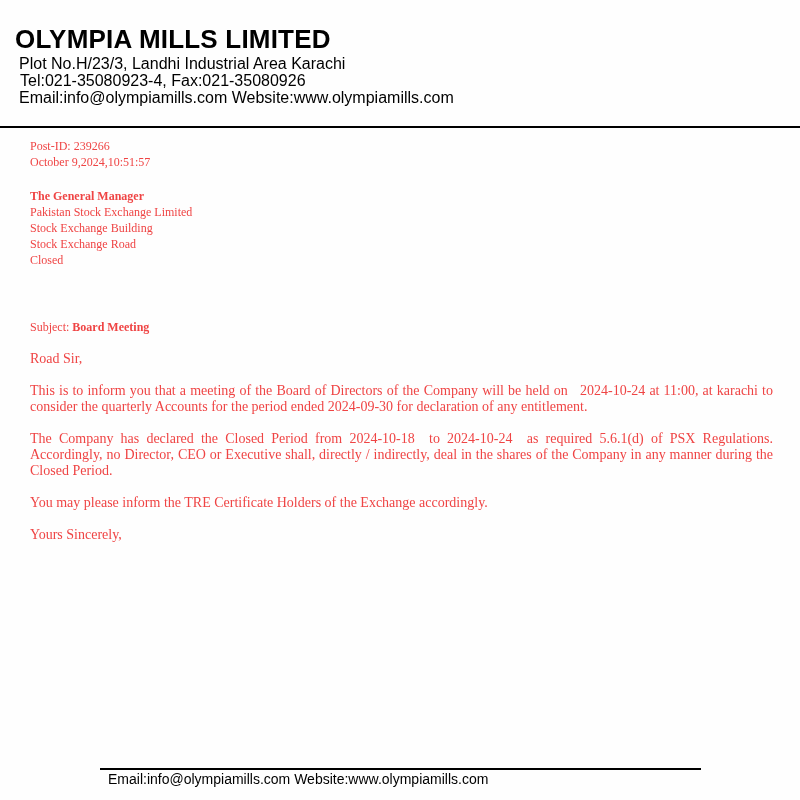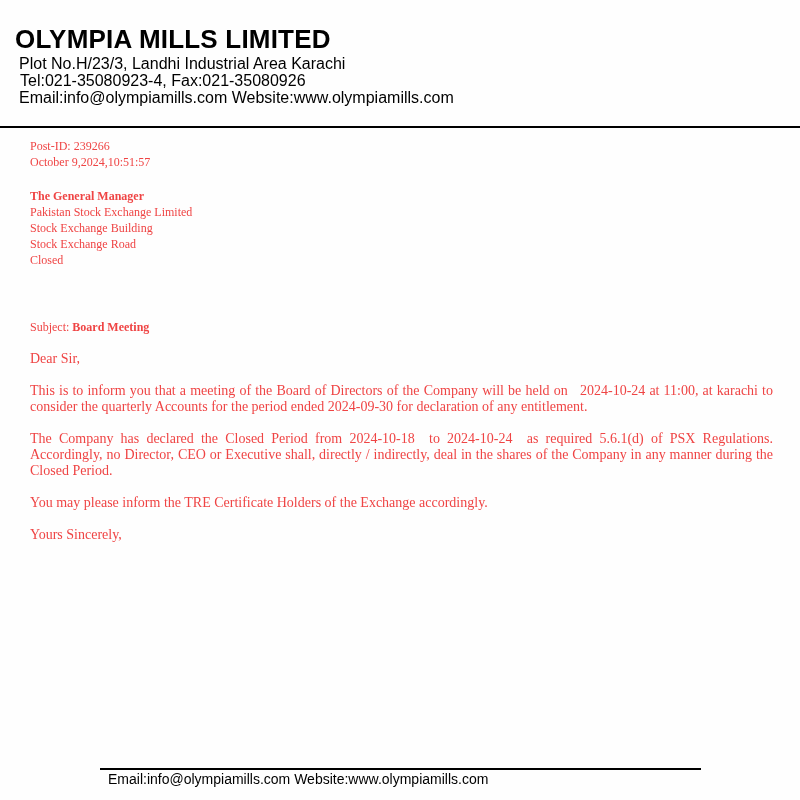--- a/index.html
+++ b/index.html
@@ -71,21 +71,21 @@
   <div>Stock Exchange Building</div>
   <div>Stock Exchange Road</div>
   <div>Closed</div>
 </div>
 
 <div class="subject body-text">
   <span>Subject:</span>
   <span class="subject-value">Board Meeting</span>
 </div>
 
-<div class="salutation body-text">Dear Sir,</div>
+<div class="salutation body-text">Road Sir,</div>
 
 <div class="para para1 body-text">This is to inform you that a meeting of the Board of Directors of the Company will be held on &nbsp;&nbsp;2024-10-24 at 11:00, at karachi to consider the quarterly Accounts for the period ended 2024-09-30 for declaration of any entitlement.</div>
 <div class="para para2 body-text">The Company has declared the Closed Period from 2024-10-18 &nbsp;to 2024-10-24 &nbsp;as required 5.6.1(d) of PSX Regulations. Accordingly, no Director, CEO or Executive shall, directly / indirectly, deal in the shares of the Company in any manner during the Closed Period.</div>
 <div class="para para3 body-text">You may please inform the TRE Certificate Holders of the Exchange accordingly.</div>
 
 <div class="closing body-text">Yours Sincerely,</div>
 
 <div class="footer-rule"></div>
 <div class="footer-text">Email:info@olympiamills.com Website:www.olympiamills.com</div>
 

